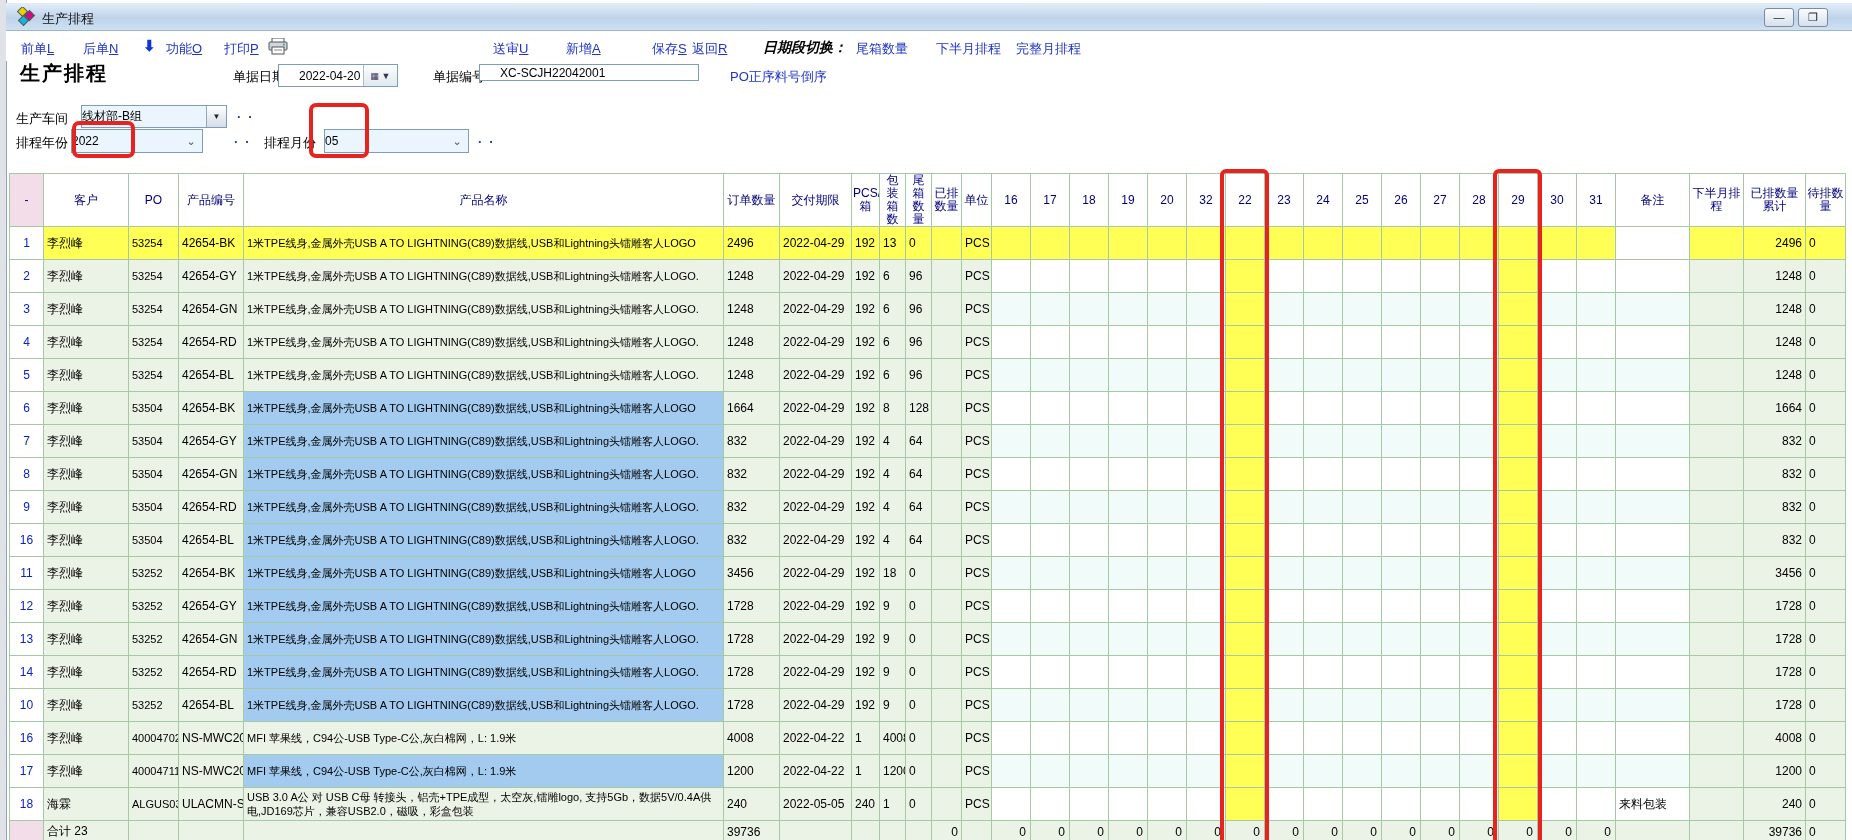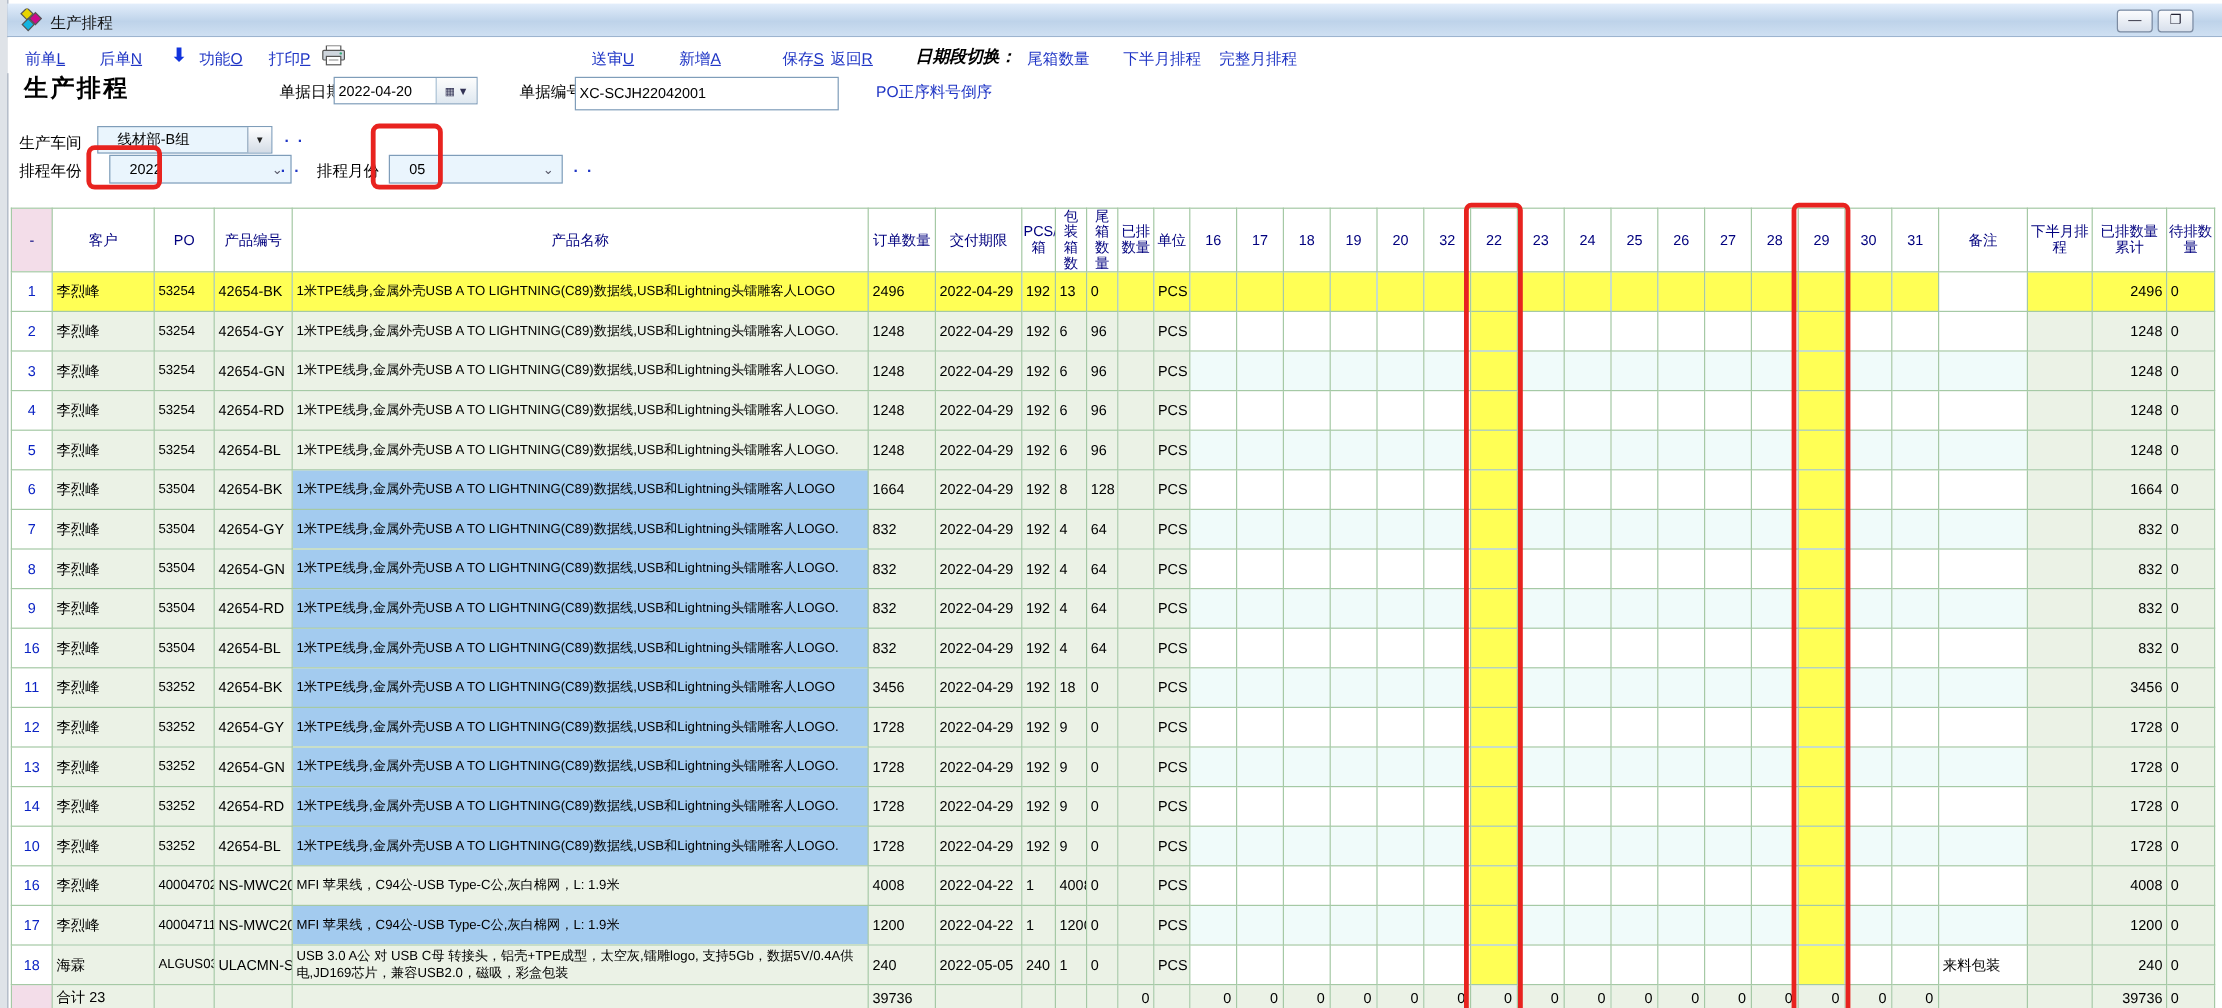--- a/index.html
+++ b/index.html
@@ -20,24 +20,24 @@
   .tlink { position:absolute; top:9px; font-size:13px; color:#1f35c5; cursor:pointer; white-space:nowrap; }
   .tlink u { text-decoration:underline; }
   #tb-arrow { position:absolute; left:137px; top:6px; color:#1133dd; font-size:15px; font-weight:bold; }
   #tb-printer { position:absolute; left:262px; top:7px; }
   .switch-label { position:absolute; top:8px; left:757px; font-size:14px; font-weight:bold; color:#000;font-style:italic; }
 
   
   .biglabel { position:absolute; left:14px; top:60px; font-size:20px; font-weight:bold; color:#000; font-family:"DejaVu Serif", serif; letter-spacing:2px; }
   .flabel { position:absolute; font-size:13px; color:#000; white-space:nowrap; }
   .tbox { position:absolute; background:#fff; border:1px solid #7f9db9; font-size:12px; color:#000; display:flex; align-items:center; }
-  .tbox .val { padding-left:3px; flex:1; }
+  .tbox .val { padding-left:20px; flex:1; }
   .calbtn { width:34px; height:100%; border-left:1px solid #a9c0d4; background:linear-gradient(#fdfdfd,#dfe8f0); font-size:9px; color:#335; display:flex; align-items:center; justify-content:center; gap:3px; cursor:pointer; }
   .combo { position:absolute; background:#eaf5fd; border:1px solid #7f9db9; font-size:12px; color:#000; display:flex; align-items:center; }
-  .combo .val { padding-left:16px; flex:1; }
+  .combo .val { padding-left:0; flex:1; }
   .combo-btn3d { width:20px; height:100%; background:linear-gradient(#ffffff,#d4dce6); border-left:1px solid #93a8bd; font-size:8px; color:#222; display:flex; align-items:center; justify-content:center; cursor:pointer; }
   .combo-chev { width:22px; text-align:center; color:#556; font-size:11px; cursor:pointer; }
   .dots { position:absolute; color:#1f35c5; font-size:13px; font-weight:bold; letter-spacing:2px; cursor:pointer; }
 
   
   .redbox { position:absolute; border:4px solid #e8231f; border-radius:7px; background:transparent; pointer-events:none; z-index:30; }
 
   
   #table-wrap { position:absolute; left:3px; top:173px; width:1836px; }
   table { border-collapse:collapse; table-layout:fixed; width:1836px; }
@@ -105,35 +105,35 @@
 
   <div class="biglabel">生产排程</div>
 
   <span class="flabel" style="left:227px; top:68px">单据日期</span>
   <div class="tbox" style="left:272px; top:64px; width:120px; height:23px">
     <span class="val">2022-04-20</span>
     <span class="calbtn">▦ ▼</span>
   </div>
 
   <span class="flabel" style="left:427px; top:68px">单据编号</span>
-  <div class="tbox" style="left:473px; top:64px; width:220px; height:28px">
+  <div class="tbox" style="left:473px; top:64px; width:220px; height:17px">
     <span class="val">XC-SCJH22042001</span>
   </div>
 
   <span class="tlink" style="left:724px; top:68px; position:absolute">PO正序料号倒序</span>
 
   <span class="flabel" style="left:10px; top:110px">生产车间</span>
   <div class="combo" style="left:75px; top:105px; width:146px; height:23px">
     <span class="val">线材部-B组</span>
     <span class="combo-btn3d">▼</span>
   </div>
   <span class="dots" style="left:231px; top:106px">. .</span>
 
   <span class="flabel" style="left:10px; top:134px">排程年份</span>
-  <div class="combo" style="left:85px; top:129px; width:152px; height:24px">
+  <div class="combo" style="left:65px; top:129px; width:132px; height:24px">
     <span class="val">2022</span>
     <span class="combo-chev">⌄</span>
   </div>
   <span class="dots" style="left:228px; top:131px">. .</span>
 
   <span class="flabel" style="left:258px; top:134px">排程月份</span>
   <div class="combo" style="left:318px; top:129px; width:145px; height:24px">
     <span class="val">05</span>
     <span class="combo-chev">⌄</span>
   </div>

